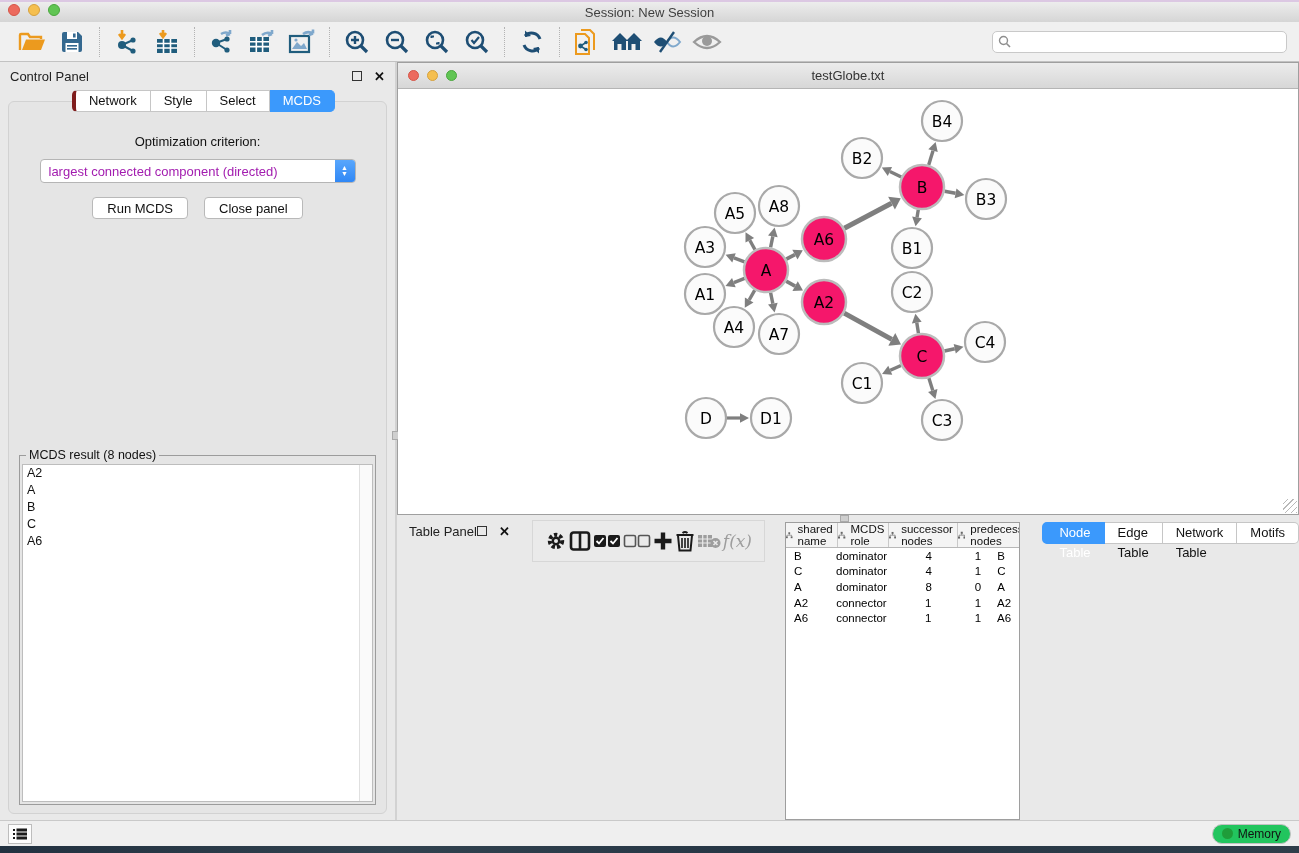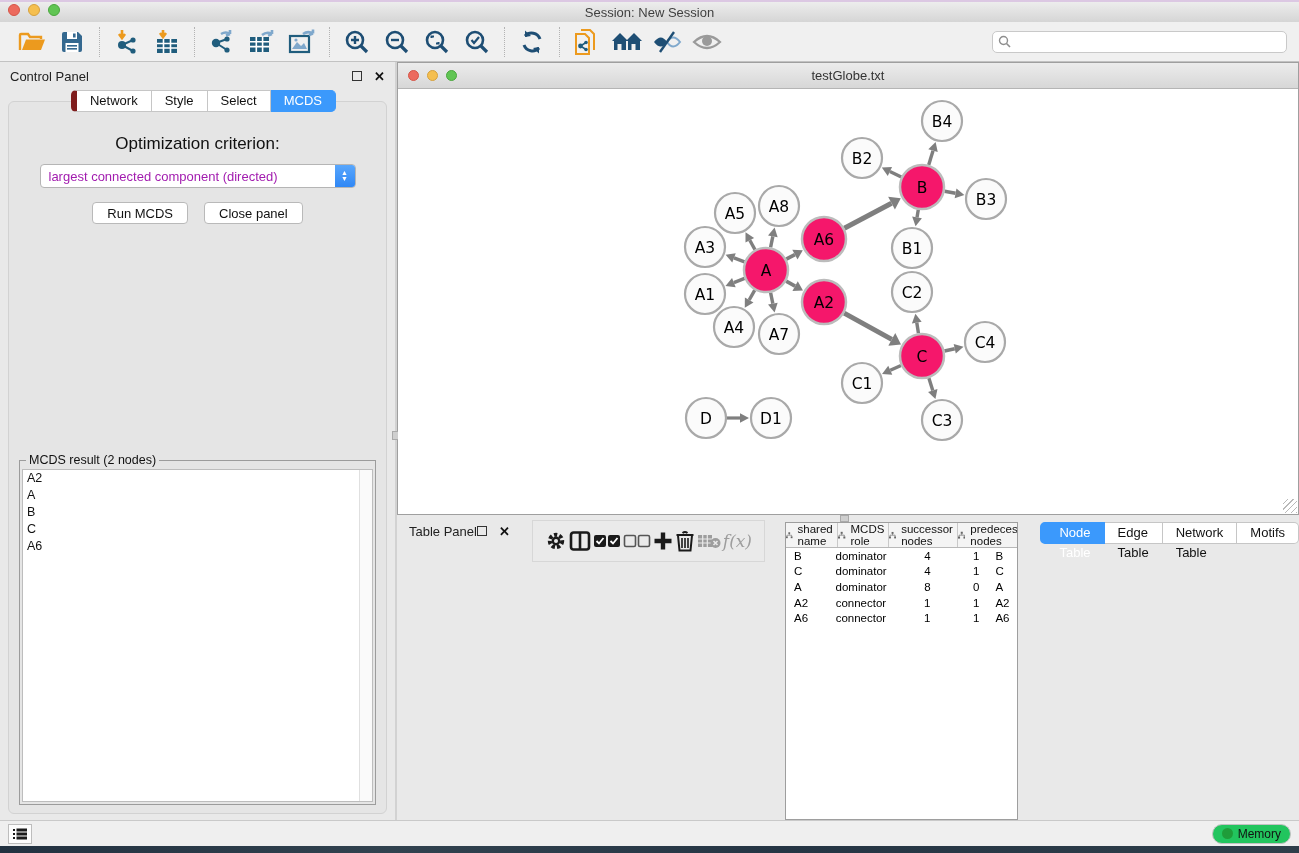--- a/index.html
+++ b/index.html
@@ -28,25 +28,25 @@
 
   
   .control-panel { width:397px; flex:0 0 397px; border-right:2px solid #d2d2d2; display:flex; flex-direction:column; background:#e9e9e9; position:relative; }
   .panel-head { height:28px; display:flex; align-items:center; padding:0 10px; font-size:13px; color:#222; }
   .panel-head .spacer { flex:1; }
   .float-icon { width:10px; height:10px; border:1.6px solid #333; display:inline-block; margin-right:12px; }
   .close-x { font-size:13px; font-weight:bold; color:#111; }
   .cp-tabs { display:flex; justify-content:center; position:relative; z-index:2; }
   .seg { display:flex; }
   .seg .tab { height:22px; line-height:20px; padding:0 13px; font-size:13px; background:#fff; border:1px solid #c6c6c6; border-left:none; color:#111; }
-  .seg .tab:first-child { border-left:6px solid #7f1d1d; border-radius:5px 0 0 5px;margin-left:12px; }
+  .seg .tab:first-child { border-left:4px solid #7f1d1d; border-radius:5px 0 0 5px;margin-left:12px; }
   .seg .tab:last-child { border-radius:0 5px 5px 0; }
   .seg .tab.active { background:#3b99fc; border-color:#3b99fc; color:#fff; }
   .cp-body { margin:-11px 8px 6px 8px; padding-top:24px; flex:1; border:1px solid #d2d2d2; border-radius:6px; background:#e5e5e5; display:flex; flex-direction:column; min-height:0; }
-  .opt-label { text-align:center; font-size:17px; color:#111; margin-top:8px; }
+  .opt-label { text-align:center; font-size:13px; color:#111; margin-top:8px; }
   .dropdown { margin:10px auto 0 auto; width:316px; height:24px; background:#fff; border:1px solid #b5b5b5; border-radius:4px; display:flex; align-items:center; overflow:hidden; }
   .dropdown .val { flex:1; font-size:13px; padding:0 8px; color:#a21caf; white-space:nowrap; }
   .dd-cap { width:20px; height:24px; background:linear-gradient(#5aa8fd,#2e86f5); display:flex; flex-direction:column; align-items:center; justify-content:center; color:#fff; font-size:7px; line-height:6px; }
   .btn-row { display:flex; justify-content:center; gap:16px; margin-top:14px; }
   .mac-btn { height:22px; padding:0 14px; background:#fff; border:1px solid #b9b9b9; border-radius:4px; font-size:13px; color:#111; display:flex; align-items:center; }
   .result-box { margin:auto 10px 8px 10px; margin-top:236px; flex:1; border:1px solid #9c9c9c; position:relative; background:#e5e5e5; min-height:0; }
   .result-legend { position:absolute; top:-8px; left:6px; background:#e5e5e5; padding:0 3px; font-size:12.5px; color:#111; }
   .result-list { position:absolute; inset:8px 2px 2px 2px; background:#fff; border:1px solid #bdbdbd; overflow:hidden; }
   .result-scroll { position:absolute; top:0; right:0; bottom:0; width:13px; background:#fafafa; border-left:1px solid #e0e0e0; }
   .result-item { font-size:12.5px; color:#111; padding:1px 0 1px 4px; line-height:15px; }
@@ -267,21 +267,21 @@
           <span class="dd-cap">
               <span>▲</span>
               <span>▼</span>
             </span>
         </div>
         <div class="btn-row">
           <div class="mac-btn">Run MCDS</div>
           <div class="mac-btn">Close panel</div>
         </div>
         <div class="result-box">
-          <span class="result-legend">MCDS result (2 nodes)</span>
+          <span class="result-legend">MCDS result (8 nodes)</span>
           <div class="result-list" id="result-list">
             <div class="result-scroll"></div>
           <div class="result-item">A2</div>
               <div class="result-item">A</div>
               <div class="result-item">B</div>
               <div class="result-item">C</div>
               <div class="result-item">A6</div>
             </div>
         </div>
       </div>

